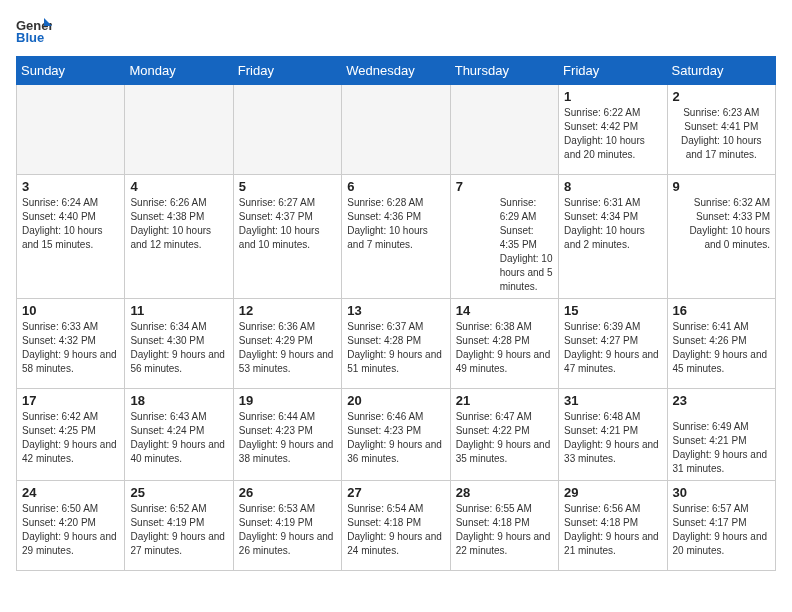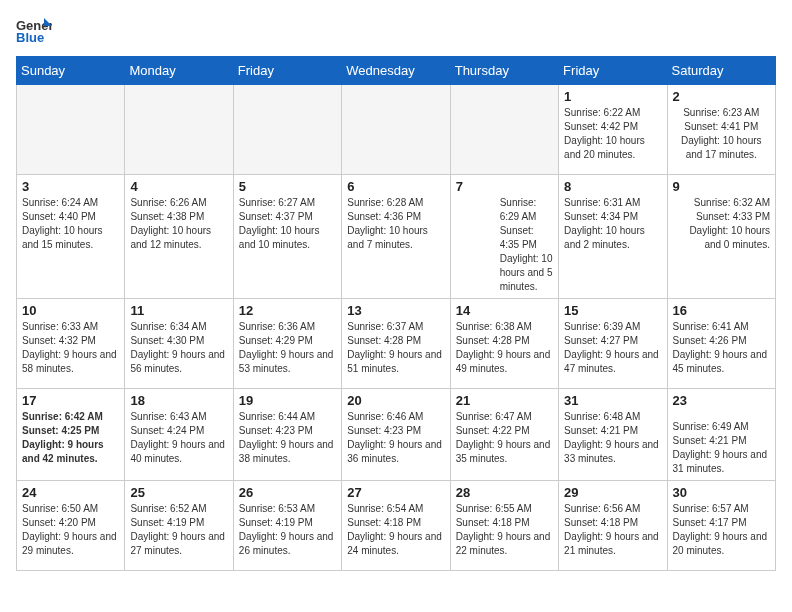--- a/index.html
+++ b/index.html
@@ -213,21 +213,21 @@
         <td>
           <span class="day-num">16</span>
           <div class="day-info" style="white-space: pre-line;">Sunrise: 6:41 AM
 Sunset: 4:26 PM
 Daylight: 9 hours and 45 minutes.</div>
         </td>
       </tr>
       <tr>
         <td>
           <span class="day-num">17</span>
-          <div class="day-info" style="white-space: pre-line; font-weight: bold;">Sunrise: 6:42 AM
+          <div class="day-info" style="white-space: pre-line;">Sunrise: 6:42 AM
 Sunset: 4:25 PM
 Daylight: 9 hours and 42 minutes.</div>
         </td>
         <td>
           <span class="day-num">18</span>
           <div class="day-info" style="white-space: pre-line;">Sunrise: 6:43 AM
 Sunset: 4:24 PM
 Daylight: 9 hours and 40 minutes.</div>
         </td>
         <td>

